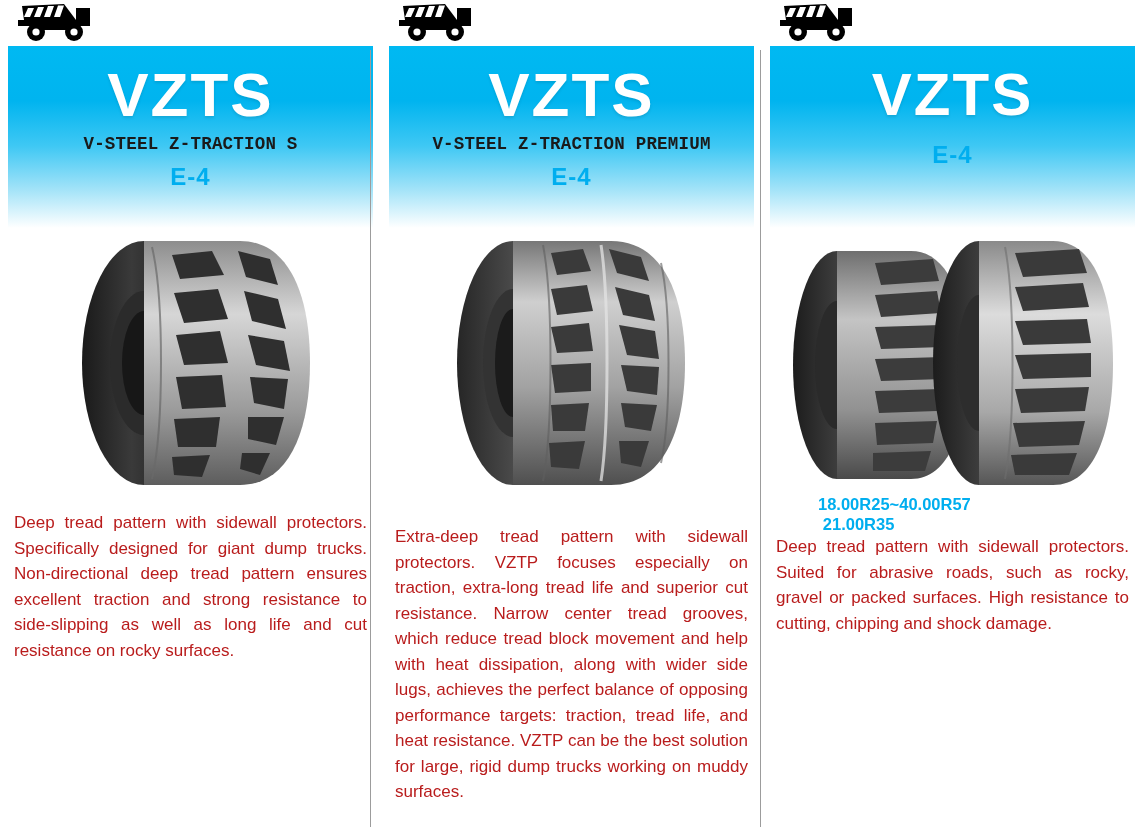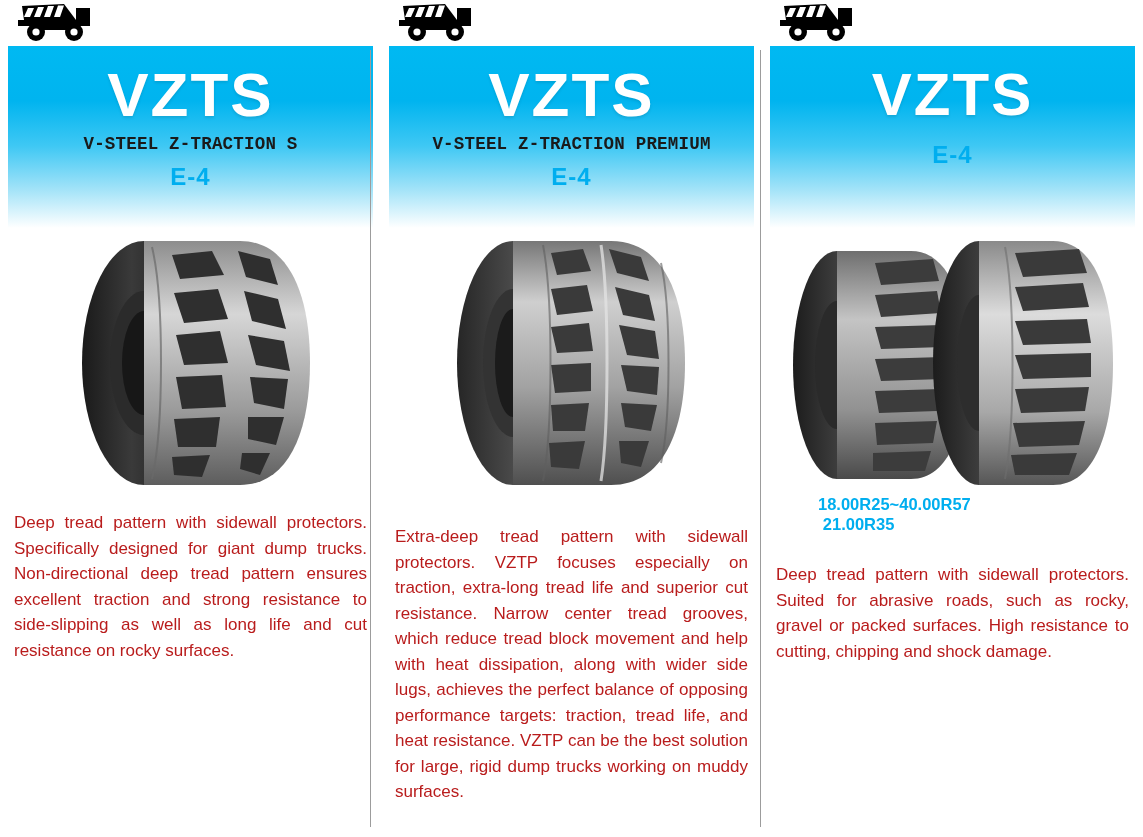--- a/index.html
+++ b/index.html
@@ -110,21 +110,21 @@
     font-size: 17px;
     line-height: 25.5px;
     text-align: justify;
     text-justify: inter-word;
     color: #b91c1c;
     padding: 0 6px;
     margin-top: 10px;
   }
   .col-1 .copy { margin-top: 20px; }
   .col-2 .copy { margin-top: 34px; }
-  .col-3 .copy { margin-top: 28px; }
+  .col-3 .copy { margin-top: 0; }
 </style>
 </head>
 <body>
 
 <div class="sheet">
 
   <div class="column col-1">
 
     <div class="truck-icon">
       <svg width="96" height="42" viewBox="0 0 96 42" xmlns="http://www.w3.org/2000/svg">

